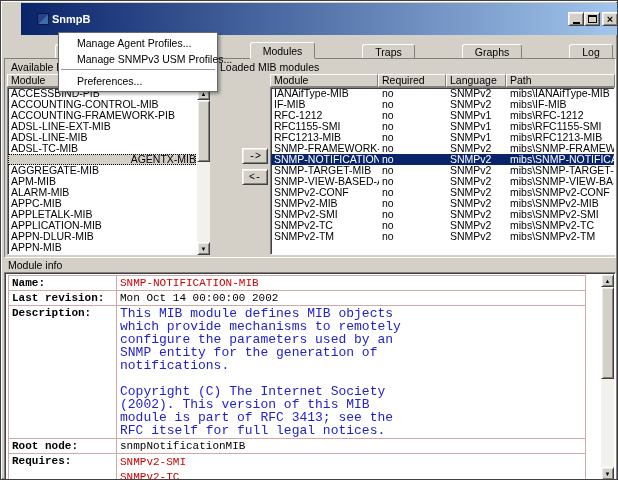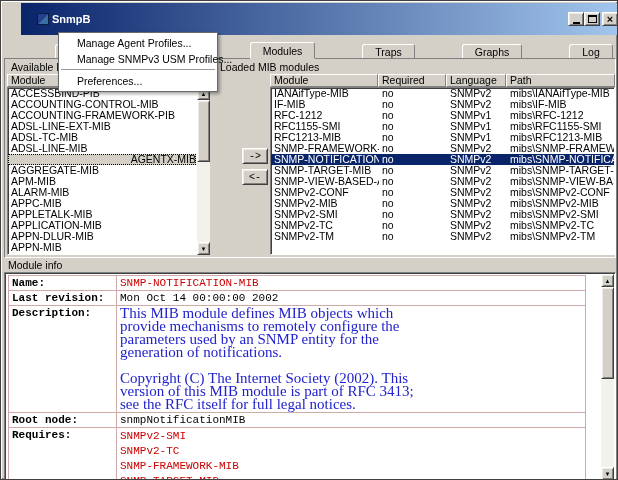--- a/index.html
+++ b/index.html
@@ -82,21 +82,21 @@
 
   
   .info-title { left:3px; top:258px; width:612px; height:13px; }
   .info-area { left:3px; top:271px; width:612px; height:210px; overflow:hidden; }
   .info-scroll { position:absolute; right:1px; top:1px; bottom:1px; width:13px; }
   .infotab { position:absolute; left:3px; top:2px; width:578px; border-collapse:collapse;
     font-family:"Liberation Mono",monospace; font-size:11px; }
   .infotab td { border:1px solid #d0a9a9; padding:1px 3px; vertical-align:top; }
   td.lbl { width:108px; font-weight:bold; white-space:nowrap; }
   .val-name { color:#cc0000; }
-  .val-desc { font-family:Liberation Serif, serif; font-size:15px; color:#2222cc; max-width:300px; line-height:13px; }
+  .val-desc { font-family:Liberation Mono, monospace; font-size:13px; color:#2222cc; max-width:300px; line-height:13px; }
   .desc-p2 { margin-top:13px; }
   .req-line { color:#cc0000; line-height:15px; }
 </style>
 </head>
 <body>
 
 <div class="w">
 
   <div class="abs titlebar">
     <div class="app-icon"></div>
@@ -131,22 +131,22 @@
     <div class="abs avail-cols">
       <div class="colcell" style="width:145px;">Module</div>
       <div class="colcell" style="flex:1;"></div>
     </div>
 
     <div class="abs field avail-body">
       <div class="row">ACCESSBIND-PIB</div>
       <div class="row">ACCOUNTING-CONTROL-MIB</div>
       <div class="row">ACCOUNTING-FRAMEWORK-PIB</div>
       <div class="row">ADSL-LINE-EXT-MIB</div>
+      <div class="row">ADSL-LINE-MIB</div>
       <div class="row">ADSL-TC-MIB</div>
-      <div class="row">ADSL-LINE-MIB</div>
       <div class="row sel-inactive">AGENTX-MIB</div>
       <div class="row">AGGREGATE-MIB</div>
       <div class="row">APM-MIB</div>
       <div class="row">ALARM-MIB</div>
       <div class="row">APPC-MIB</div>
       <div class="row">APPLETALK-MIB</div>
       <div class="row">APPLICATION-MIB</div>
       <div class="row">APPN-DLUR-MIB</div>
       <div class="row">APPN-MIB</div>
     </div>

